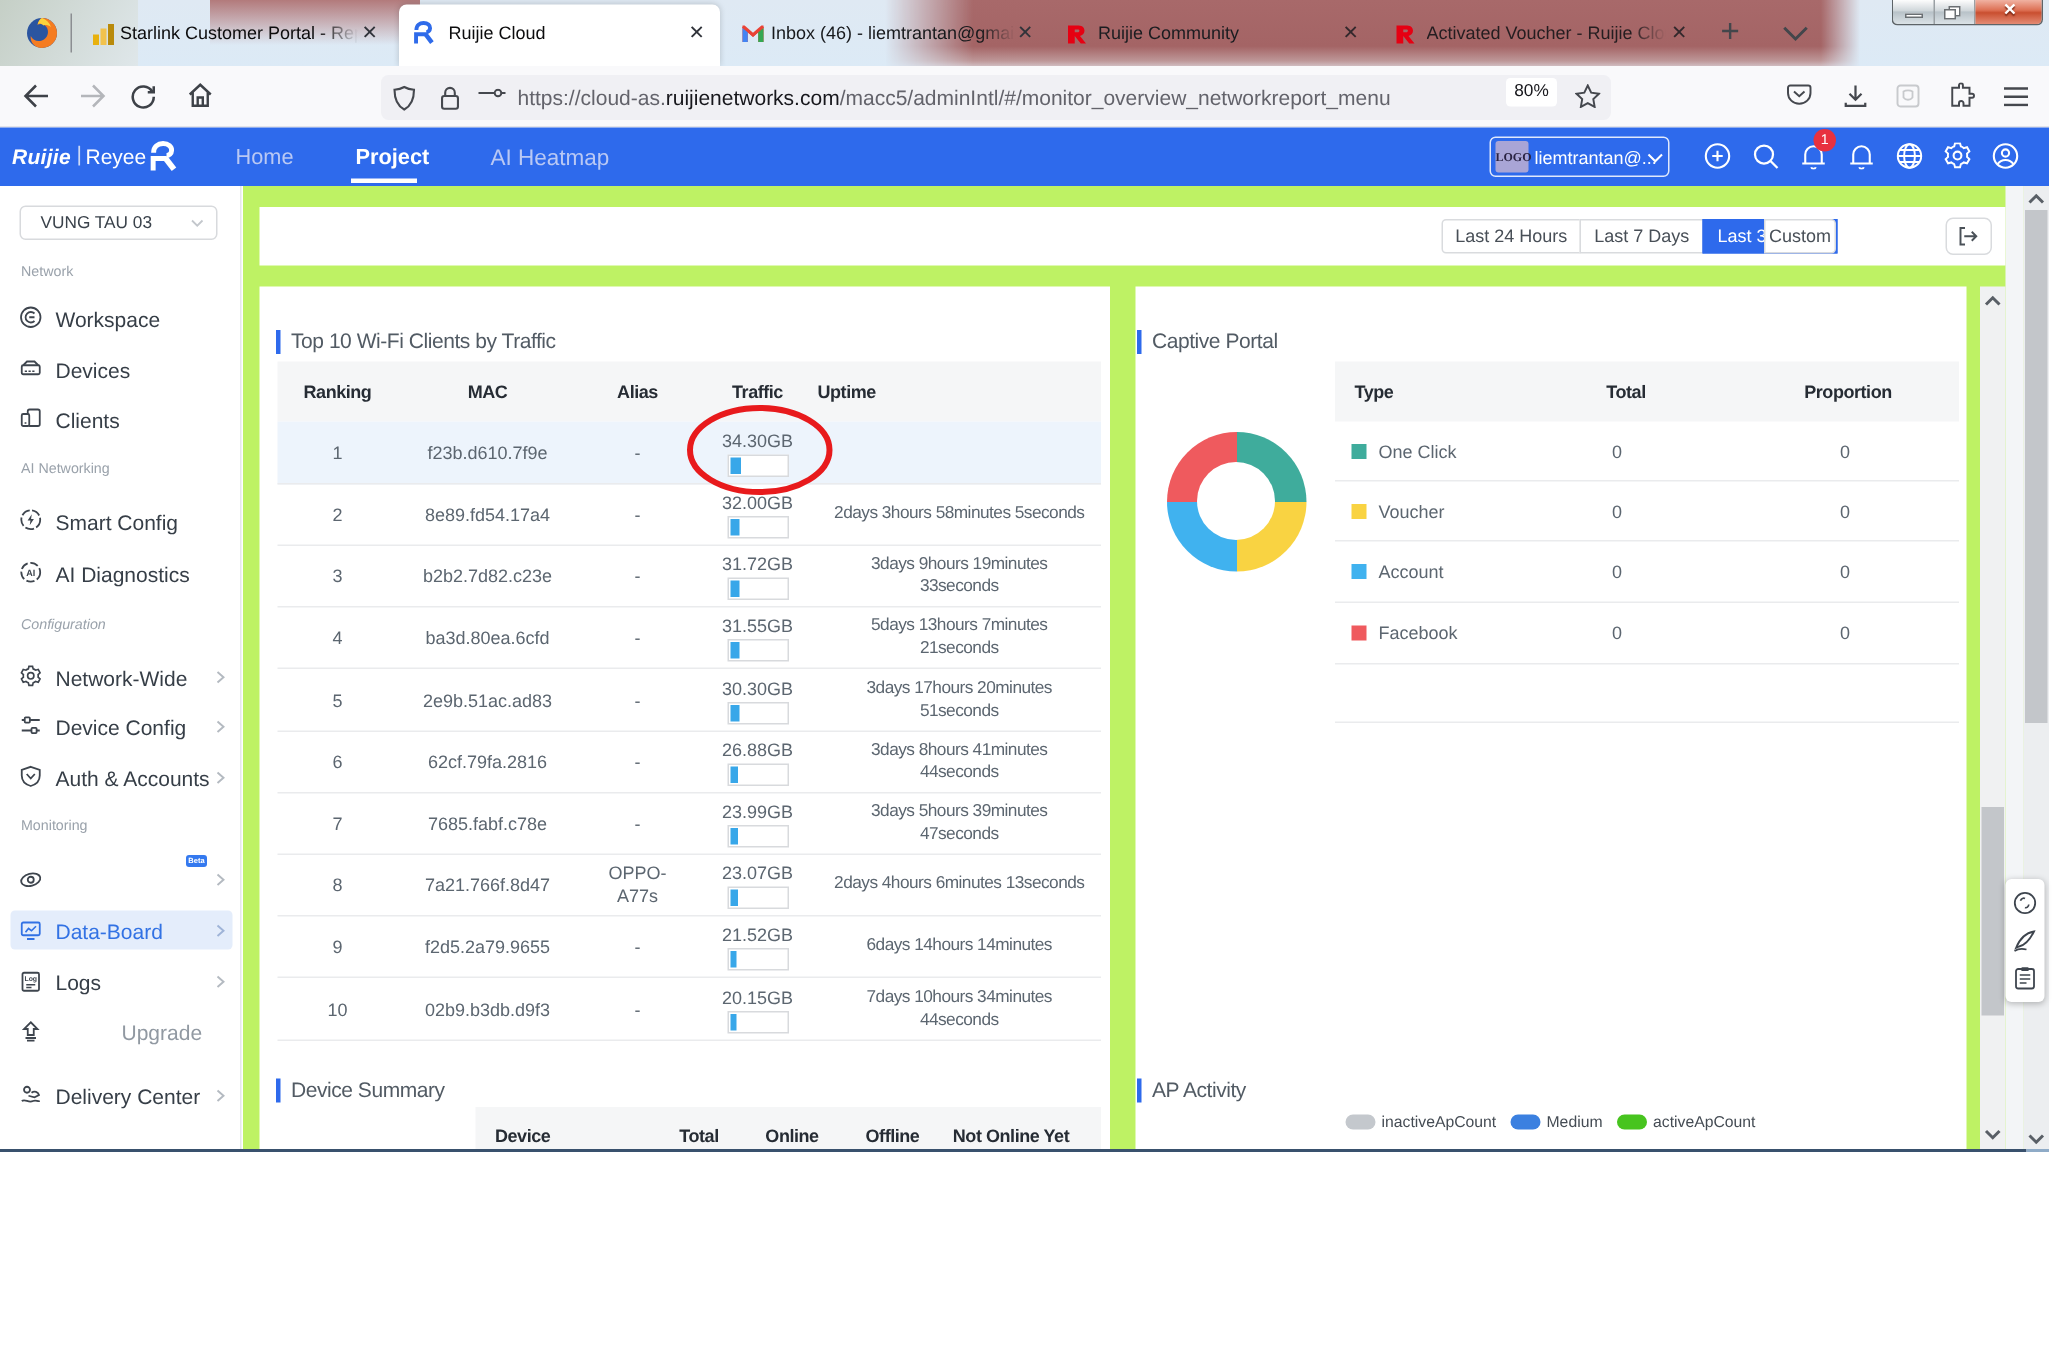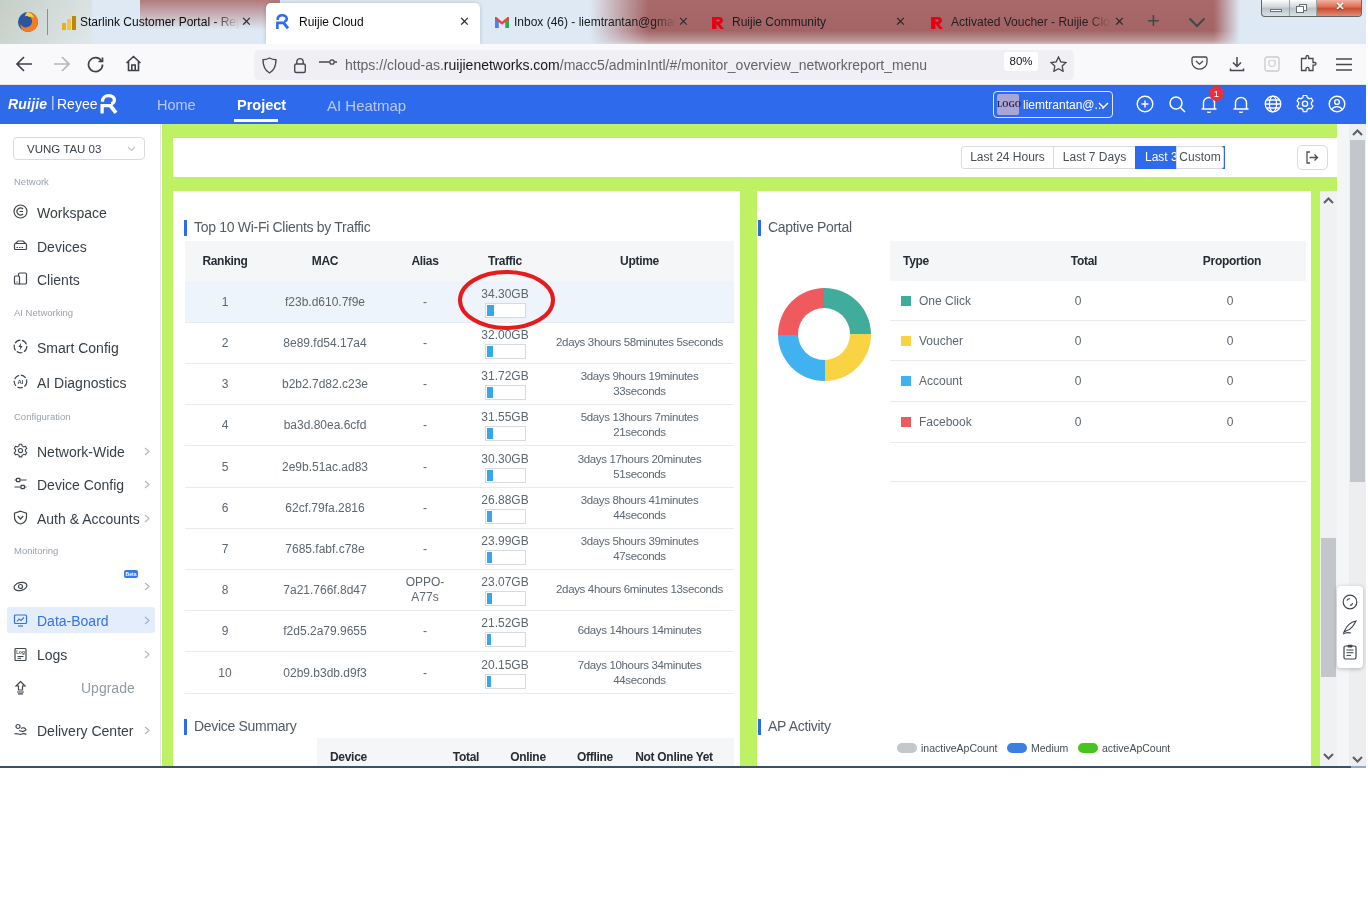--- a/index.html
+++ b/index.html
@@ -266,21 +266,21 @@
         <path d="M8.2 3.8 L5.4 8 L7.3 8 L6.8 11.2 L9.6 7 L7.7 7 Z" fill="#3e454e"></path>
       </svg>
     <div class="sbitem" style="top:216px;">Smart Config</div>
 
     <svg class="sbico" style="top:250px" viewBox="0 0 15 15">
         <circle cx="7.5" cy="7.5" r="6.3" stroke="#3e454e" stroke-width="1.2" fill="none" stroke-dasharray="5.5 1.8"></circle>
         <text x="7.5" y="10" font-size="6" font-weight="bold" fill="#3e454e" text-anchor="middle" font-family="Liberation Sans">AI</text>
       </svg>
     <div class="sbitem" style="top:251px;">AI Diagnostics</div>
 
-    <div class="sblabel" style="top:287px;">Configuration</div>
+    <div class="sblabel" style="top:287px;font-style:italic;">Configuration</div>
 
     <svg class="sbico" style="top:319px" viewBox="0 0 15 15">
         <path d="M6.3 1.2 L8.7 1.2 L9.1 2.9 A4.9 4.9 0 0 1 10.7 3.8 L12.5 3.3 L13.7 5.5 L12.4 6.7 A4.9 4.9 0 0 1 12.4 8.4 L13.7 9.6 L12.5 11.8 L10.7 11.3 A4.9 4.9 0 0 1 9.1 12.2 L8.7 13.9 L6.3 13.9 L5.9 12.2 A4.9 4.9 0 0 1 4.3 11.3 L2.5 11.8 L1.3 9.6 L2.6 8.4 A4.9 4.9 0 0 1 2.6 6.7 L1.3 5.5 L2.5 3.3 L4.3 3.8 A4.9 4.9 0 0 1 5.9 2.9 Z" stroke="#3e454e" stroke-width="1.1" fill="none"></path>
         <circle cx="7.5" cy="7.55" r="2.1" stroke="#3e454e" stroke-width="1.1" fill="none"></circle>
       </svg>
     <div class="sbitem" style="top:320px;">Network-Wide</div>
     <svg class="sbchev" style="top:323px" width="6" height="9" viewBox="0 0 6 9">
         <path d="M1 1 L5 4.5 L1 8" stroke="#b4bac1" stroke-width="1.3" fill="none"></path>
       </svg>
 
@@ -367,21 +367,21 @@
       </svg>
 
     <div class="card" style="left:11px;top:67px;width:567px;height:575px;"></div>
     <div class="secbar" style="left:22px;top:96px;"></div>
     <div class="sectitle" style="left:32px;top:95px;">Top 10 Wi-Fi Clients by Traffic</div>
     <div class="abs" style="left:23px;top:117px;width:549px;height:40px;background:#f5f6f7;"></div>
     <div class="abs th" style="left:23px;top:130px;width:80px;text-align:center;">Ranking</div>
     <div class="abs th" style="left:103px;top:130px;width:120px;text-align:center;">MAC</div>
     <div class="abs th" style="left:223px;top:130px;width:80px;text-align:center;">Alias</div>
     <div class="abs th" style="left:303px;top:130px;width:80px;text-align:center;">Traffic</div>
-    <div class="abs th" style="left:383px;top:130px;width:189px;text-align:center;">Uptime</div>
+    <div class="abs th" style="left:383px;top:130px;width:189px;text-align:left;">Uptime</div>
     <div id="t10">
       <div class="trow" style="left:23px;top:157px;width:549px;height:42px;background:#edf4fc;">
         <div class="cell td" style="left:0;top:14px;width:80px;">1</div>
         <div class="cell td" style="left:80px;top:14px;width:120px;">f23b.d610.7f9e</div>
         <div class="cell td" style="left:200px;top:14px;width:80px;">-</div>
         <div class="cell td" style="left:280px;top:6px;width:80px;">34.30GB</div>
         <div class="pbar" style="left:299.5px;top:22px;">
             <div class="pfill" style="width:7px;"></div>
           </div>
       </div>

